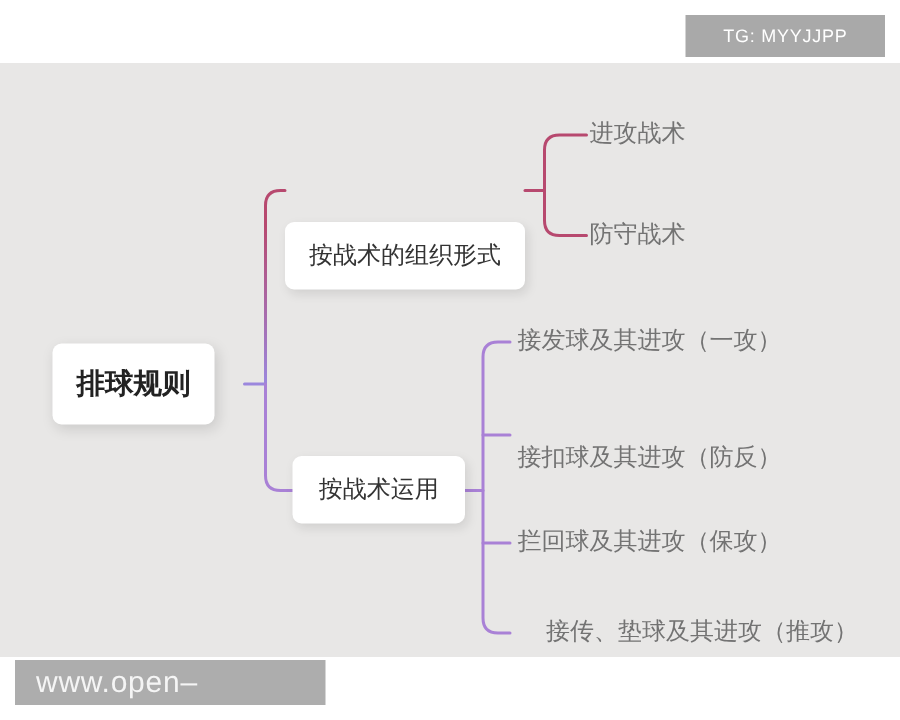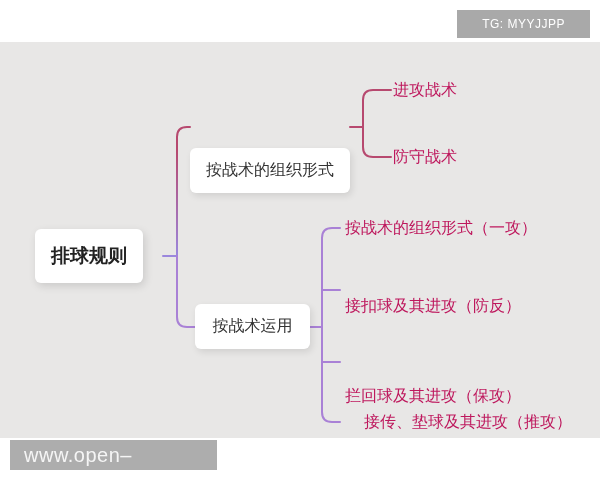--- a/index.html
+++ b/index.html
@@ -32,28 +32,28 @@
     box-shadow:2px 3px 7px rgba(0,0,0,0.10);
   }
   .node-root{
     left:35px;top:229px;width:108px;height:54px;
     font-size:19px;font-weight:bold;color:#222222;
     box-shadow:2px 3px 9px rgba(0,0,0,0.13);
   }
   .node-branch1{left:190px;top:104px;width:160px;height:45px;font-size:16px;margin-top:44px;}
   .node-branch2{left:195px;top:304px;width:115px;height:45px;font-size:16px;align-items:center;}
   .leaf{
-    position:absolute;font-size:16px;line-height:20px;color:#be185d;
+    position:absolute;font-size:16px;line-height:20px;color:#737373;
     white-space:nowrap;
   }
   .leaf.b1-c0{left:393px;top:80px;}
   .leaf.b1-c1{left:393px;top:147px;}
   .leaf.b2-c0{left:345px;top:218px;}
   .leaf.b2-c1{left:345px;top:296px;text-align:right;}
-  .leaf.b2-c2{left:345px;top:352px;margin-top:34px;}
+  .leaf.b2-c2{left:345px;top:352px;}
   .leaf.b2-c3{left:364px;top:412px;}
 </style>
 </head>
 <body>
 
 <div class="canvas"></div>
 
 <svg class="connectors" viewBox="0 0 600 480" fill="none" stroke-width="2" stroke-linecap="round">
   <defs>
     <linearGradient id="trunkUp" gradientUnits="userSpaceOnUse" x1="0" y1="256" x2="0" y2="150">
@@ -85,20 +85,20 @@
   <span>按战术的组织形式</span>
 </div>
 
 <div class="node-box node-branch2">
   <span>按战术运用</span>
 </div>
 
 <div class="leaf b1-c0">进攻战术</div>
 <div class="leaf b1-c1">防守战术</div>
 
-<div class="leaf b2-c0">按战术的组织形式（一攻）</div>
+<div class="leaf b2-c0">接发球及其进攻（一攻）</div>
 <div class="leaf b2-c1">接扣球及其进攻（防反）</div>
 <div class="leaf b2-c2">拦回球及其进攻（保攻）</div>
 <div class="leaf b2-c3">接传、垫球及其进攻（推攻）</div>
 
 <div class="tg-badge">TG: MYYJJPP</div>
 
 <div class="site-watermark">www.open–open.com</div>
 
 </body></html>

